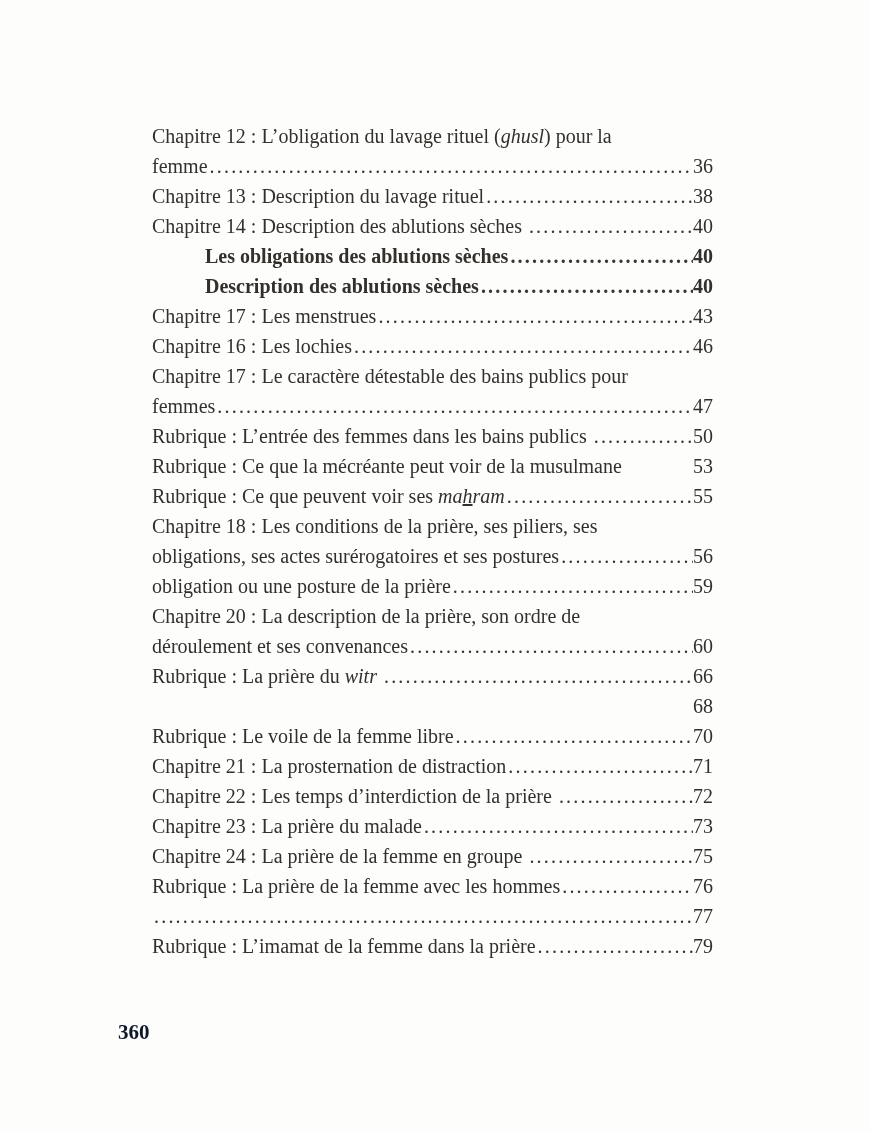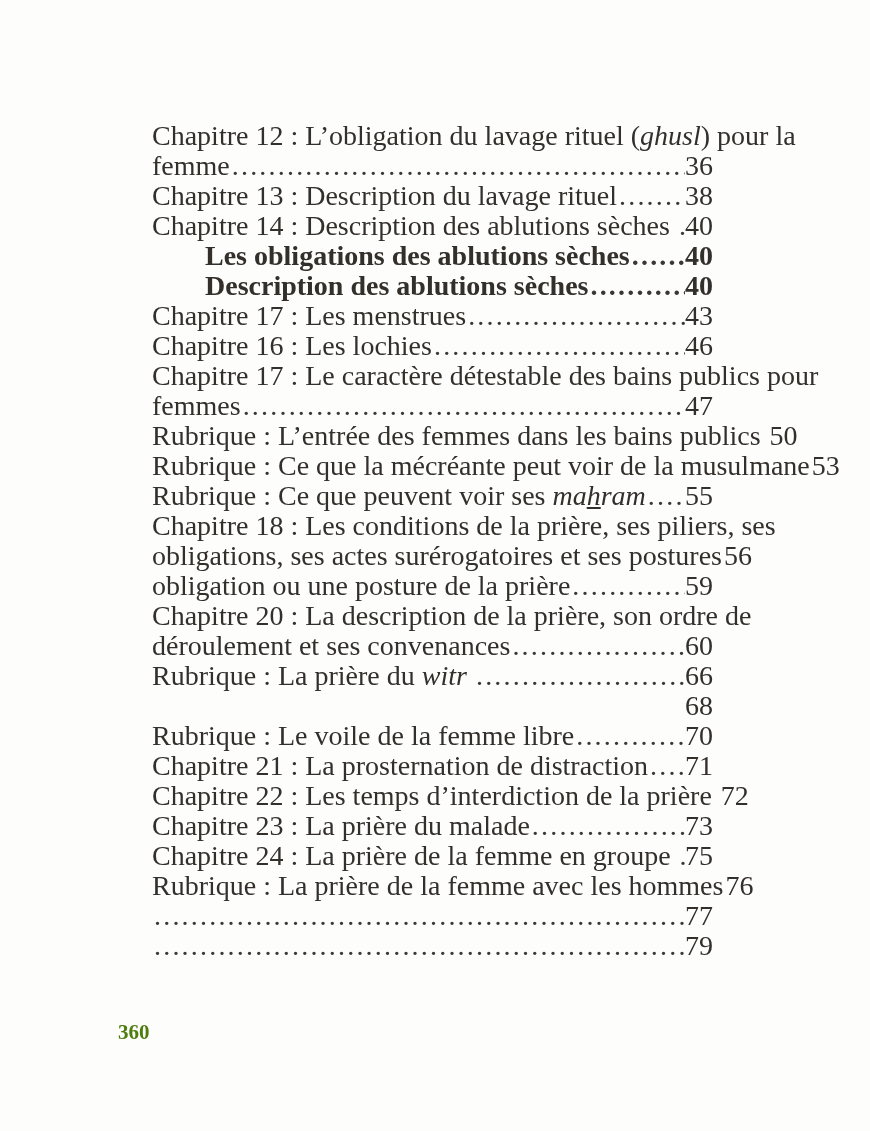--- a/index.html
+++ b/index.html
@@ -10,21 +10,21 @@
     background: #fdfdfc;
     font-family: "Liberation Serif", "DejaVu Serif", serif;
     color: #33302c;
     overflow: hidden;
   }
   .toc {
     position: absolute;
     left: 152px;
     top: 121px;
     width: 561px;
-    font-size: 28px;
+    font-size: 20px;
     line-height: 30px;
   }
   .entry.indent { padding-left: 53px; font-weight: bold; }
   .line { white-space: pre; }
   .line.last { display: flex; align-items: baseline; }
   .text { flex: 0 0 auto; white-space: pre; }
   .leader {
     flex: 1 1 auto;
     min-width: 0;
     overflow: hidden;
@@ -35,21 +35,21 @@
   }
   .pnum { flex: 0 0 auto; text-align: center; }
   .it { font-style: italic; }
   .ul { text-decoration: underline; }
   .footer {
     position: absolute;
     left: 118px;
     top: 1020px;
     font-size: 21px;
     font-weight: bold;
-    color: #4d7c0f;
+    color: #0f172a;
   }
 </style>
 </head>
 <body>
 
 <div class="page">
   <div class="toc">
       <div class="entry">
         <div class="line"><span class="text"><span>Chapitre 12 : L’obligation du lavage rituel (</span><span class="it">ghusl</span><span>) pour la</span></span></div>
         <div class="line last"><span class="text"><span>femme</span></span><span class="leader">....................................................................................................................................................................................</span><span class="pnum">36</span></div>
@@ -117,17 +117,17 @@
       <div class="entry">
         <div class="line last"><span class="text"><span>Chapitre 24 : La prière de la femme en groupe </span></span><span class="leader">....................................................................................................................................................................................</span><span class="pnum">75</span></div>
       </div>
       <div class="entry">
         <div class="line last"><span class="text"><span>Rubrique : La prière de la femme avec les hommes</span></span><span class="leader">....................................................................................................................................................................................</span><span class="pnum">76</span></div>
       </div>
       <div class="entry">
         <div class="line last"><span class="leader">....................................................................................................................................................................................</span><span class="pnum">77</span></div>
       </div>
       <div class="entry">
-        <div class="line last"><span class="leader">....................................................................................................................................................................................</span><span class="pnum">79</span></div>
+        <div class="line last"><span class="text"><span>Rubrique : L’imamat de la femme dans la prière</span></span><span class="leader">....................................................................................................................................................................................</span><span class="pnum">79</span></div>
       </div>
     </div>
   <div class="footer">360</div>
 </div>
 
 </body></html>

